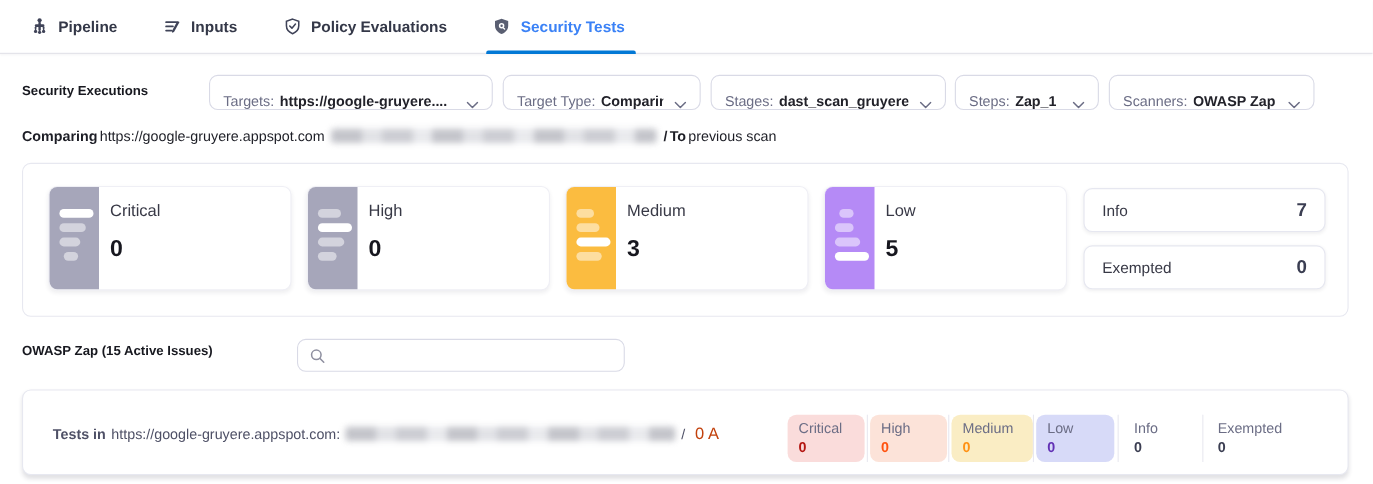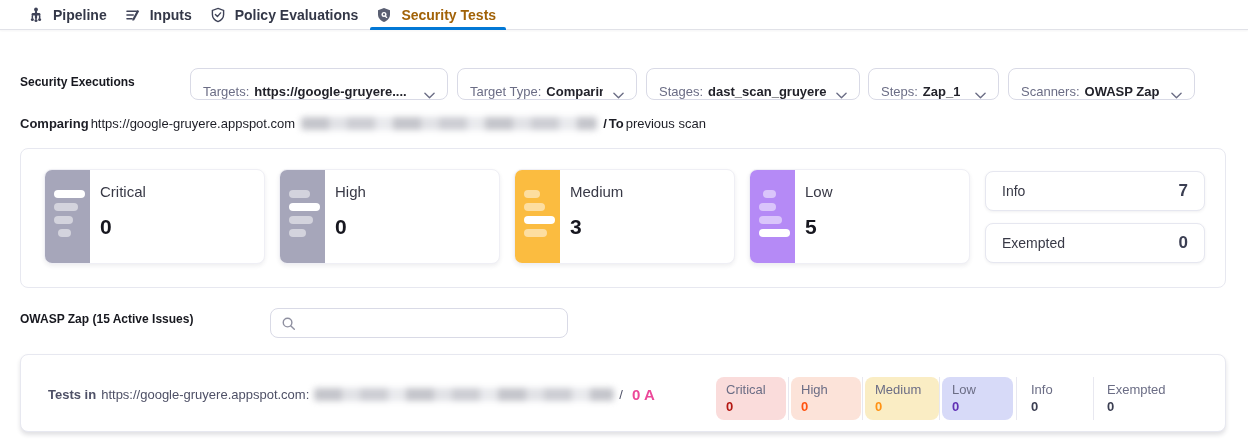--- a/index.html
+++ b/index.html
@@ -1,26 +1,26 @@
 <!DOCTYPE html>
 <html><head>
 <meta charset="utf-8">
 <style>
   * { margin:0; padding:0; box-sizing:border-box; }
   html,body { width:1248px; height:440px; background:#fff; font-family:"Liberation Sans", sans-serif; }
   .page { position:relative; width:1248px; height:440px; overflow:hidden; background:#fff; }
 
   
-  .tabbar { position:absolute; top:0; left:0; right:0; height:30px; background:#fff;
+  .tabbar { position:absolute; top:0; left:0; right:0; height:49px; background:#fff;
     border-bottom:1px solid #E1E2E8; box-shadow:0 1px 2px rgba(40,41,61,.05);
-    display:flex; align-items:stretch; padding-left:28px; gap:18px; }
+    display:flex; align-items:stretch; padding-left:28px; gap:42px; }
   .tab { display:flex; align-items:center; gap:9px; font-size:14px; font-weight:600; color:#343848;
     cursor:pointer; position:relative; }
   .tab .ticon { display:flex; align-items:center; }
-  .tab.active { color:#a16207; font-weight:700; }
+  .tab.active { color:#3b82f6; font-weight:700; }
   .tab.active::after { content:""; position:absolute; left:-6px; right:-10px; bottom:-1px; height:3px;
     background:#0278D5; border-radius:2px 2px 0 0; }
 
   
   .sec-heading { position:absolute; left:20px; font-size:12px; font-weight:700; color:#17181F; }
   #heading-executions { top:75px; }
   .dropdown { position:absolute; top:68px; height:32px; border:1px solid #D9DAE6; border-radius:8px;
     background:#fff; display:flex; align-items:flex-end; padding:0 12px; font-size:13px; cursor:pointer; }
   .dropdown .dd-label { color:#6B6D85; margin-right:5px; white-space:nowrap; }
   .dropdown .dd-value { color:#22222A; font-weight:600; white-space:nowrap; overflow:hidden; }
@@ -73,21 +73,21 @@
   .searchbox input { border:none; outline:none; flex:1; font-size:13px; color:#22222A; margin-left:8px;
     font-family:"Liberation Sans", sans-serif; background:transparent; }
   .searchbox input::placeholder { color:#9596A6; }
 
   
   .issue-card { position:absolute; left:20px; top:354px; width:1206px; height:78px; background:#fff;
     border:1px solid #E7E8F0; border-radius:8px; box-shadow:0 3px 4px rgba(40,41,61,.14); }
   .issue-line { position:absolute; left:27px; top:0; height:78px; display:flex; align-items:center;
     font-size:13px; color:#4E5066; white-space:nowrap; }
   .issue-line .gap { margin-left:5px; }
-  .active-count { font-size:15px; font-weight:700; color:#ec4899; margin-left:9px; }
+  .active-count { font-size:15px; font-weight:400; color:#c2410c; margin-left:9px; }
   .chip { position:absolute; top:22px; height:43px; border-radius:8px; padding:5px 10px 0 10px; }
   .chip .chip-label { font-size:13px; color:#6B6D85; }
   .chip .chip-value { font-size:13px; font-weight:700; margin-top:2px; }
   #chip-0 { left:695px; width:70px; background:#FADCDB; } #chip-0 .chip-value { color:#B41712; }
   #chip-1 { left:770px; width:70px; background:#FCE3D9; } #chip-1 .chip-value { color:#FF5310; }
   #chip-2 { left:844px; width:74px; background:#FAEDC4; } #chip-2 .chip-value { color:#FF9214; }
   #chip-3 { left:921px; width:71px; background:#D7DAF8; } #chip-3 .chip-value { color:#6231B5; }
   #chip-4 { left:1000px; width:68px; background:transparent; } #chip-4 .chip-value { color:#3B3E52; }
   #chip-5 { left:1076px; width:95px; background:transparent; } #chip-5 .chip-value { color:#3B3E52; }
   .chip-sep { position:absolute; top:22px; height:43px; width:1px; background:#E8E8F0; }

